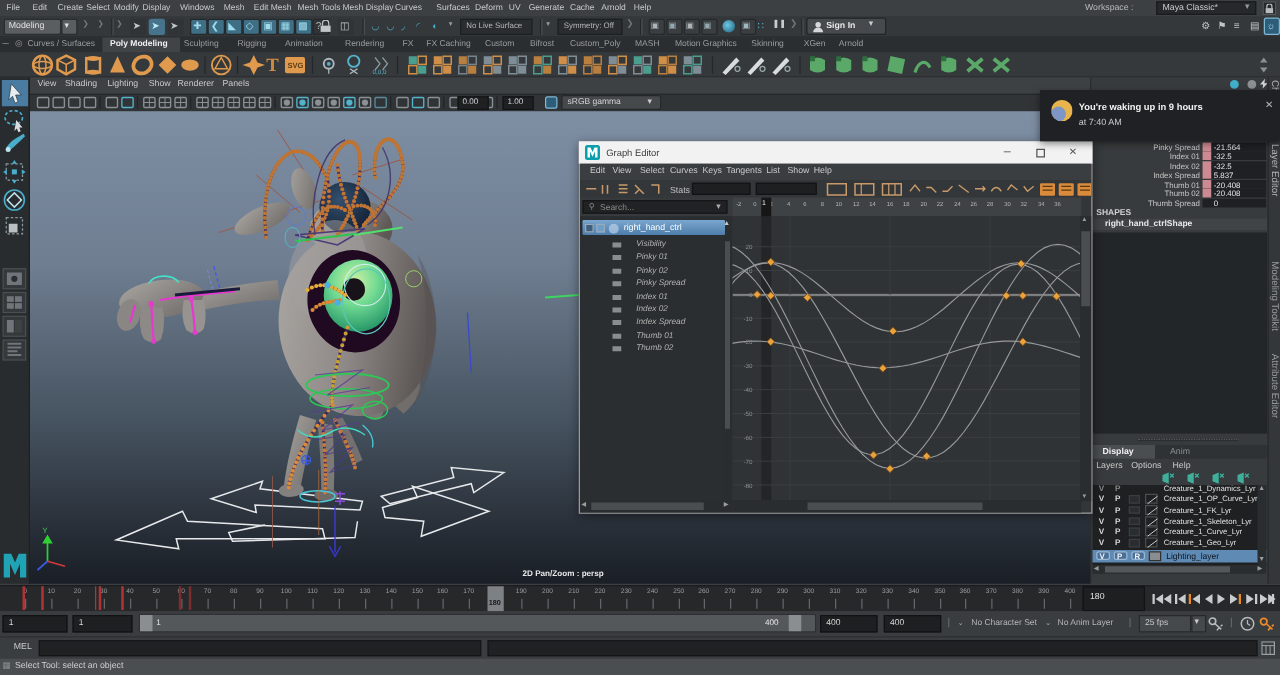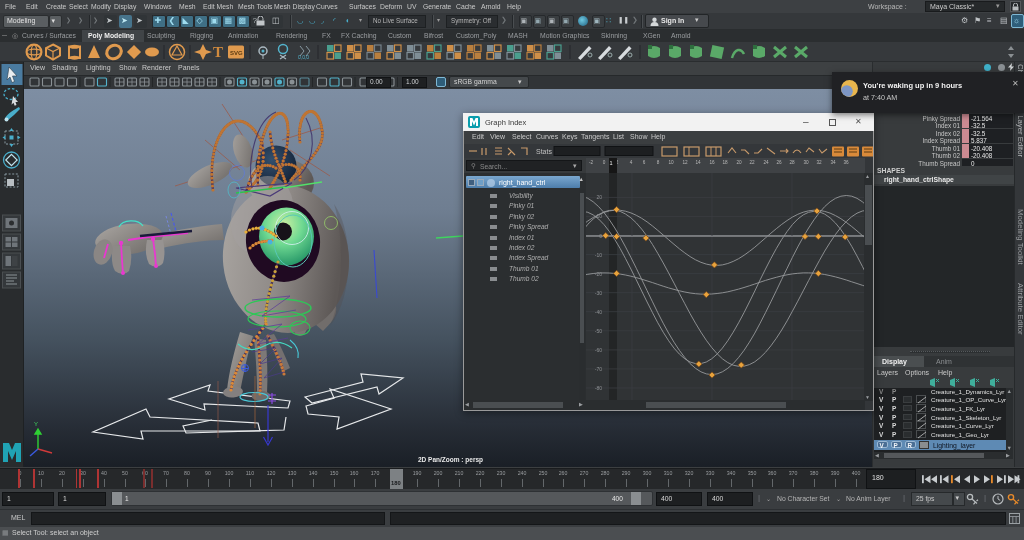--- a/index.html
+++ b/index.html
@@ -901,21 +901,21 @@
 <div class="" style="left:1014px;top:62px;width:10px;height:405px;background:#34373a;border-left:1px solid #26292b;"></div>
 <div class="t" style="left:1015.5px;top:64px;font-size:7.8px;color:#b0b3b5;writing-mode:vertical-rl;">Channel Box / Layer Editor</div>
 <div class="t" style="left:1015.5px;top:209px;font-size:7.8px;color:#9a9da0;writing-mode:vertical-rl;">Modeling Toolkit</div>
 <div class="t" style="left:1015.5px;top:283px;font-size:7.8px;color:#9a9da0;writing-mode:vertical-rl;">Attribute Editor</div>
 <div class="" style="left:463px;top:113px;width:411px;height:298px;background:#333639;border:1px solid #9a9a9a;box-shadow:0 2px 8px rgba(0,0,0,0.45);"></div>
 <div class="" style="left:463px;top:113px;width:411px;height:18px;background:#f2f2f2;"></div>
 <svg style="left:468px;top:116px;" width="12" height="12" viewBox="0 0 12 12">
       <rect width="12" height="12" rx="2" fill="#0a9dad"></rect>
       <path d="M2 10 V2 h2.4 L6 5.6 L7.6 2 H10 v8 H8 V5.2 L6 9.4 L4 5.2 V10 Z" fill="#fff"></path>
     </svg>
-<div class="t" style="left:485px;top:117.5px;font-size:7.5px;color:#3a3a3a;font-weight:normal;">Graph Index</div>
+<div class="t" style="left:485px;top:117.5px;font-size:7.5px;color:#3a3a3a;font-weight:normal;">Graph Editor</div>
 <div class="t" style="left:803px;top:116px;font-size:10px;color:#555;font-weight:normal;">–</div>
 <div style="left:829px;top:118.5px;width:7px;height:7px;border:1px solid #555;"></div>
 <div class="t" style="left:855px;top:116.5px;font-size:8px;color:#555;font-weight:normal;">✕</div>
 <div class="" style="left:464px;top:131px;width:409px;height:13px;background:#3b3e40;"></div>
 <div class="t" style="left:472px;top:133px;font-size:7px;color:#c9c9c9;font-weight:normal;">Edit</div>
 <div class="t" style="left:490px;top:133px;font-size:7px;color:#c9c9c9;font-weight:normal;">View</div>
 <div class="t" style="left:512px;top:133px;font-size:7px;color:#c9c9c9;font-weight:normal;">Select</div>
 <div class="t" style="left:536px;top:133px;font-size:7px;color:#c9c9c9;font-weight:normal;">Curves</div>
 <div class="t" style="left:562px;top:133px;font-size:7px;color:#c9c9c9;font-weight:normal;">Keys</div>
 <div class="t" style="left:581px;top:133px;font-size:7px;color:#c9c9c9;font-weight:normal;">Tangents</div>

